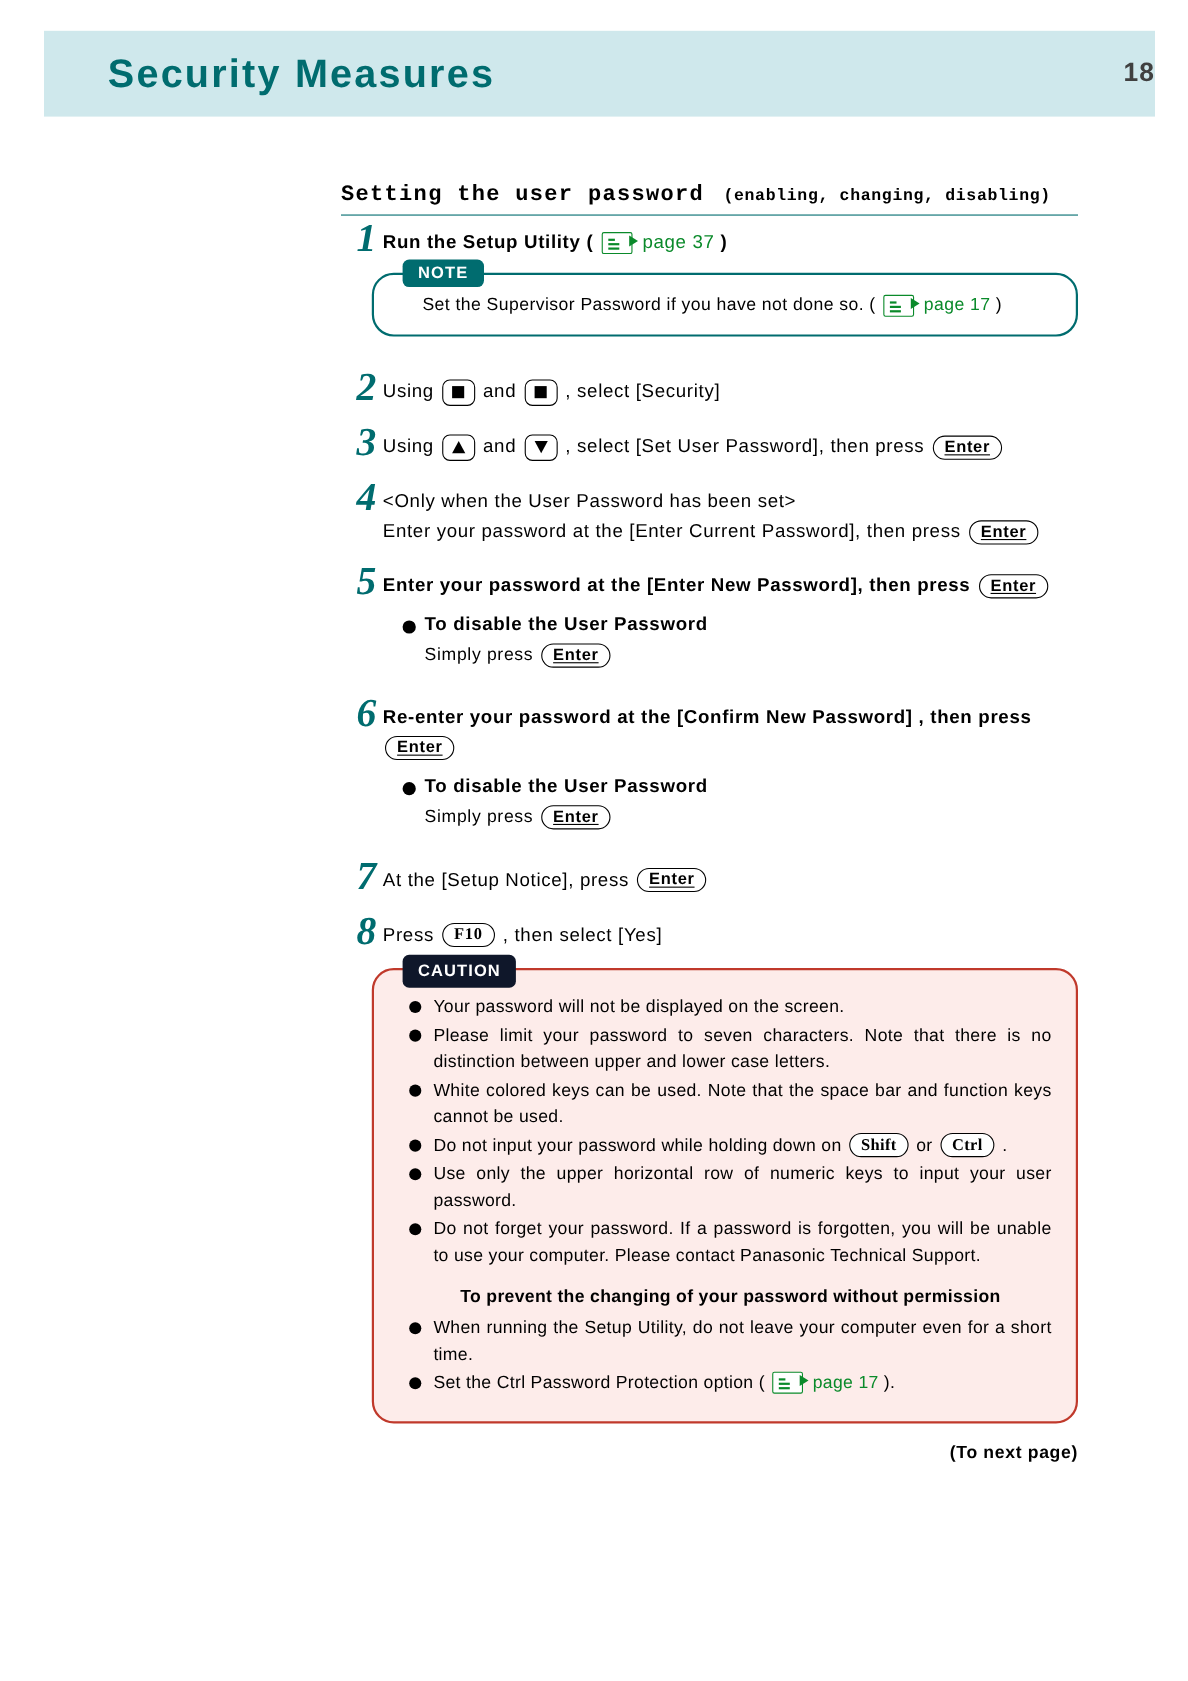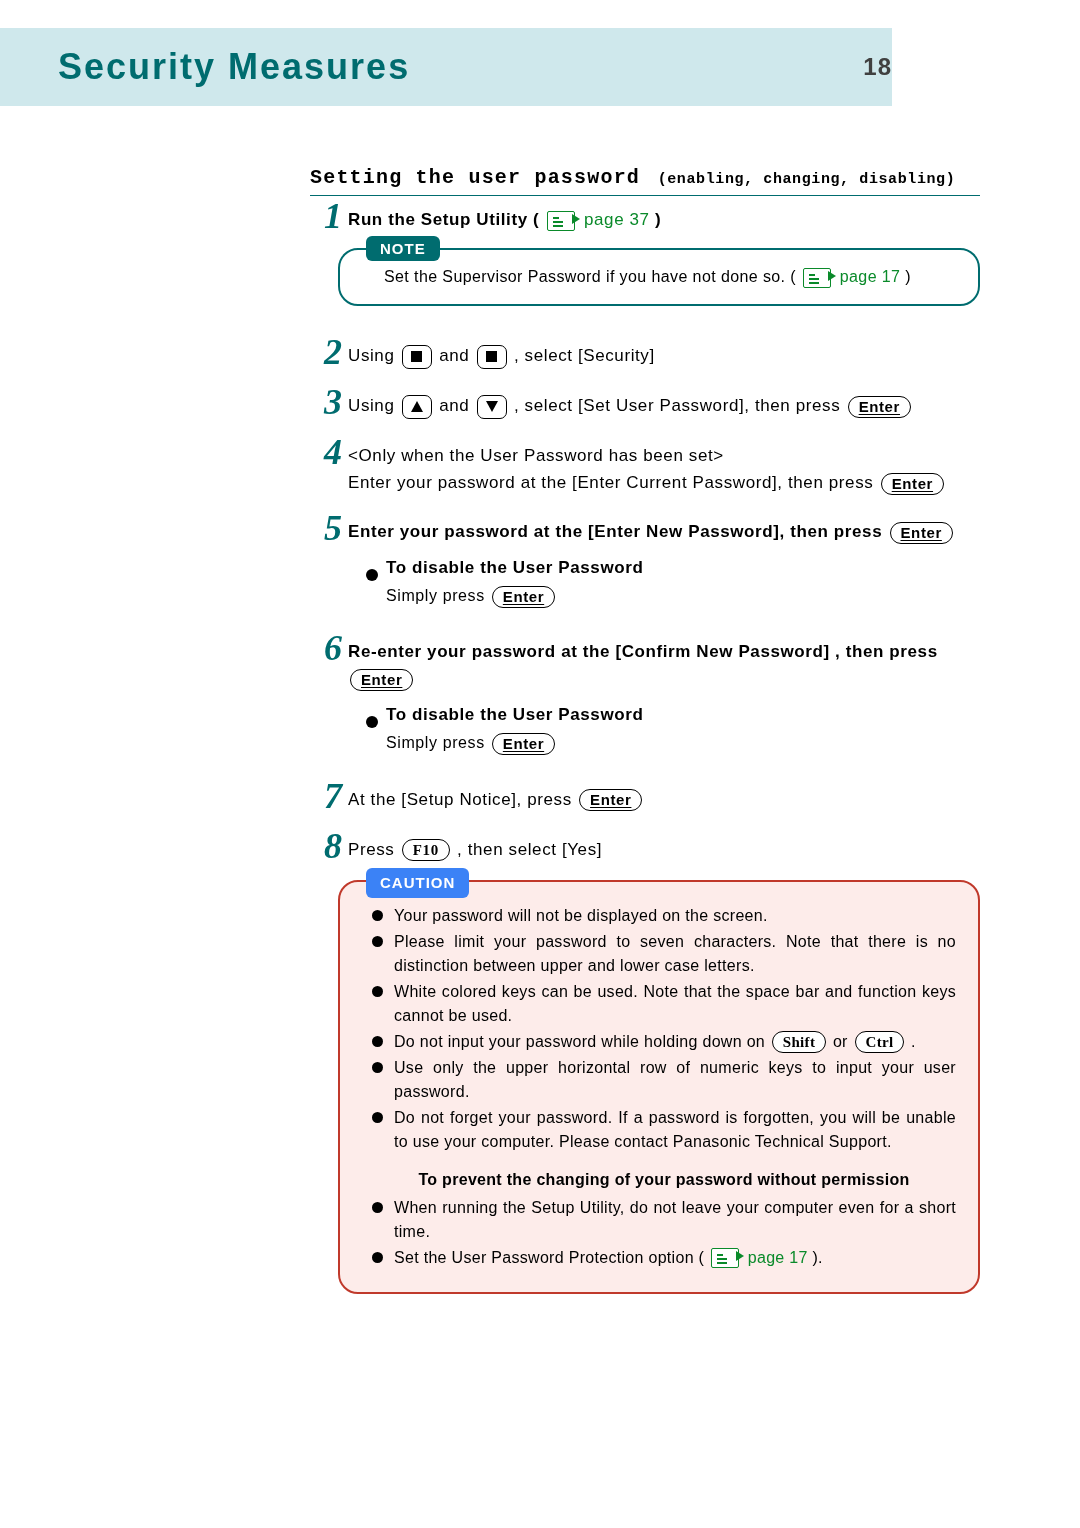--- a/index.html
+++ b/index.html
@@ -13,26 +13,27 @@
   }
   .page {
     position: relative;
     width: 1080px;
     min-height: 1528px;
     padding-bottom: 60px;
   }
   .header-bar {
     background: #cfe8ec;
     height: 78px;
-    width: 892px;
+    width: 1010px;
     display: flex;
     align-items: center;
     padding-left: 58px;
     position: relative;
     margin-top: 28px;
+    margin-left: 40px;
   }
   .header-title {
     color: #006c6f;
     font-size: 36px;
     font-weight: bold;
     letter-spacing: 2px;
   }
   .page-number {
     position: absolute;
     right: 0;
@@ -193,21 +194,21 @@
     padding: 4px 14px;
     border-radius: 6px;
   }
   .sub-block {
     margin-left: 18px;
     margin-top: 8px;
     margin-bottom: 8px;
   }
   .bullet-row {
     display: flex;
-    align-items: flex-end;
+    align-items: center;
     margin-bottom: 2px;
   }
   .bullet-dot {
     width: 12px; height: 12px;
     background: #000;
     border-radius: 50%;
     margin-right: 8px;
     margin-top: 5px;
     flex-shrink: 0;
   }
@@ -223,21 +224,21 @@
     background: #fdecea;
     padding: 22px 22px 20px 28px;
     margin: 16px 0 18px 28px;
     font-size: 16px;
     letter-spacing: 0.3px;
     line-height: 1.5;
   }
   .caution-label {
     position: absolute;
     top: -14px; left: 26px;
-    background: #3b82f6;
+    background: #0f172a;
     color: #fff;
     font-weight: bold;
     font-size: 15px;
     letter-spacing: 1px;
     padding: 4px 14px;
     border-radius: 6px;
   }
   .caution-box ul {
     list-style: none;
     margin-left: 4px;
@@ -432,26 +433,27 @@
           <span class="keycap no-u">Ctrl</span>
           <span>.</span>
         </li>
         <li>Use only the upper horizontal row of numeric keys to input your user password.</li>
         <li>Do not forget your password.  If a password is forgotten, you will be unable to use your computer.  Please contact Panasonic Technical Support.</li>
       </ul>
       <div class="caution-sub-head">To prevent the changing of your password without permission</div>
       <ul class="dot-list">
         <li>When running the Setup Utility, do not leave your computer even for a short time.</li>
         <li>
-          <span>Set the User Password Protection option (</span>
+          <span>Set the Ctrl Password Protection option (</span>
           <span class="ref-icon">
               <span class="hand"></span>
             </span>
           <span class="page-ref">page 17</span>
           <span>).</span>
         </li>
       </ul>
     </div>
 
   </div>
 
+  <div class="to-next">(To next page)</div>
 
 </div>
 
 </body></html>

